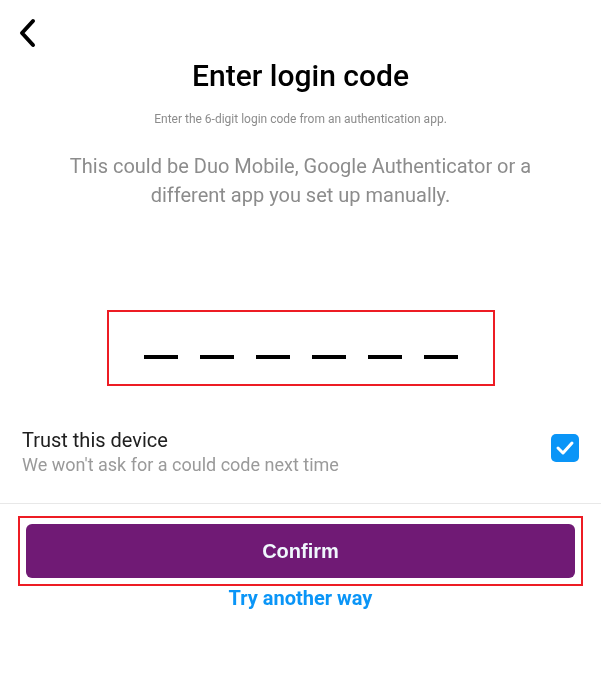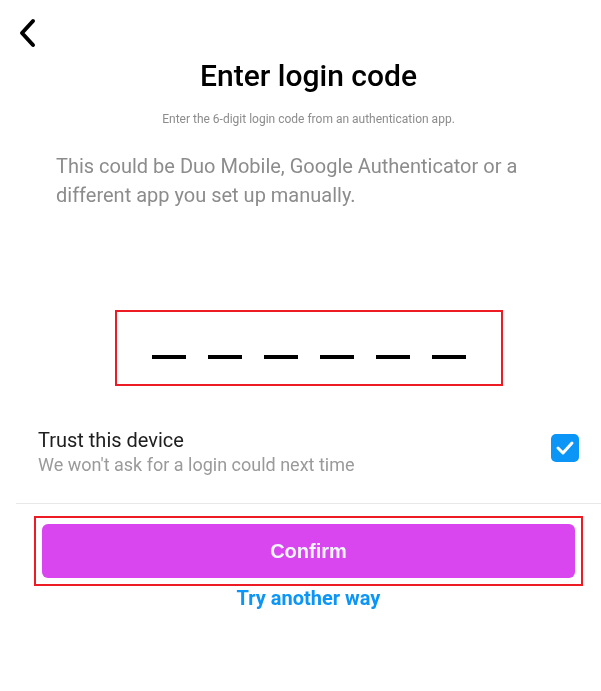--- a/index.html
+++ b/index.html
@@ -10,21 +10,20 @@
     background: #fff;
     color: #000;
     overflow: hidden;
   }
   .screen {
     width: 601px;
     height: 691px;
     position: relative;
     display: flex;
     flex-direction: column;
-    padding-left: 16px;
   }
   .back {
     position: absolute;
     top: 18px;
     left: 18px;
     cursor: pointer;
   }
   .back svg { display: block; }
   .title {
     text-align: center;
@@ -34,21 +33,21 @@
     color: #000;
   }
   .subtitle1 {
     text-align: center;
     font-size: 12px;
     color: #8c8c8c;
     margin: 18px 40px 0 40px;
     line-height: 1.45;
   }
   .subtitle2 {
-    text-align: left;
+    text-align: center;
     font-size: 20px;
     color: #8c8c8c;
     margin: 24px 40px 0 40px;
     line-height: 1.45;
   }
   .code-area-wrap {
     margin: 100px 0 0 0;
     display: flex;
     justify-content: center;
   }
@@ -109,21 +108,21 @@
     width: 100%;
   }
   .confirm-wrap {
     margin: 12px 18px 0 18px;
     padding: 6px;
     border: 2px solid #ed1c24;
   }
   .confirm-btn {
     width: 100%;
     height: 54px;
-    background: #d946ef;
+    background: #701a75;
     border: none;
     border-radius: 6px;
     font-size: 20px;
     font-weight: 600;
     color: #f0f8fd;
     cursor: pointer;
     display: flex;
     align-items: center;
     justify-content: center;
   }
@@ -165,21 +164,21 @@
         <span class="digit"></span>
         <span class="digit"></span>
         <span class="digit"></span>
       </span>
     </div>
   </div>
 
   <div class="trust-row">
     <div class="trust-text">
       <div class="trust-title">Trust this device</div>
-      <div class="trust-sub">We won't ask for a login could next time</div>
+      <div class="trust-sub">We won't ask for a could code next time</div>
     </div>
     <div class="checkbox">
       <svg width="20" height="20" viewBox="0 0 20 20">
         <polyline points="3,10 8,15 17,5" fill="none" stroke="#fff" stroke-width="3" stroke-linecap="round" stroke-linejoin="round"></polyline>
       </svg>
     </div>
   </div>
 
   <div class="divider"></div>
 

